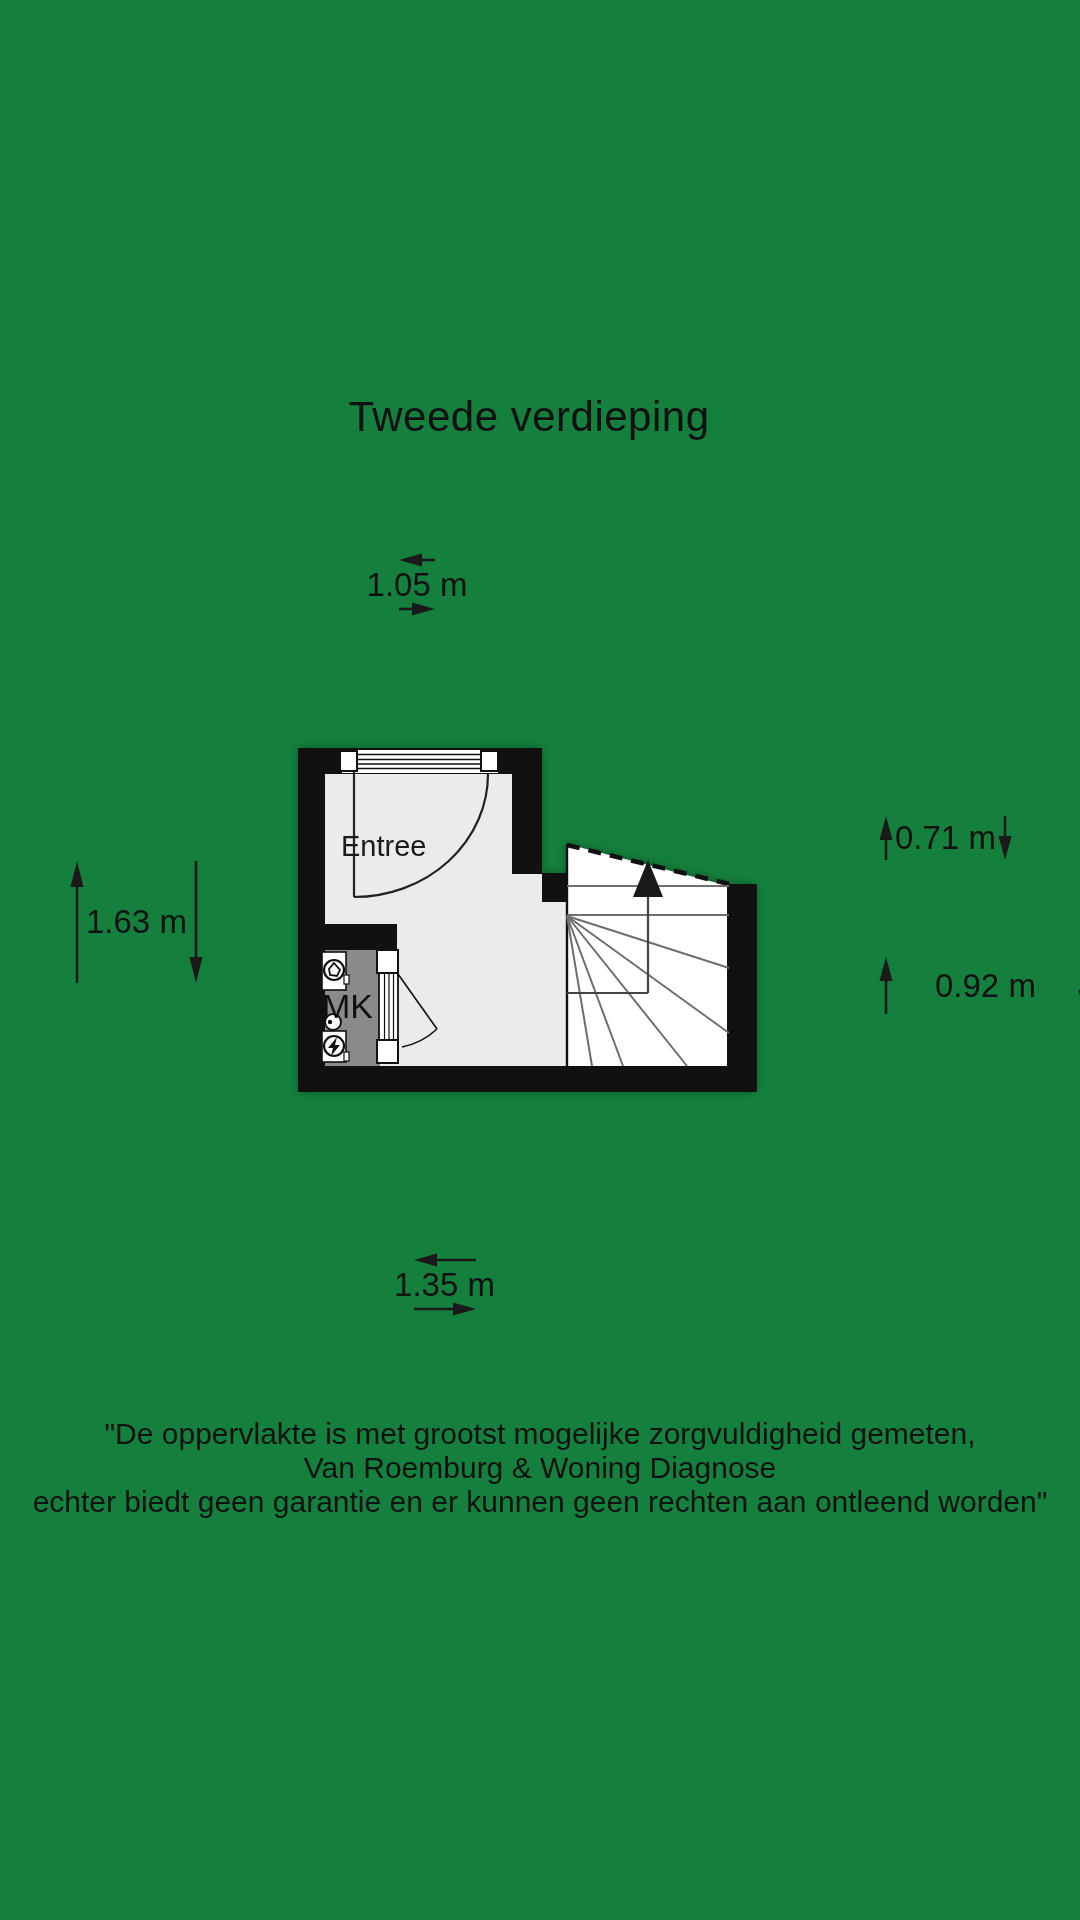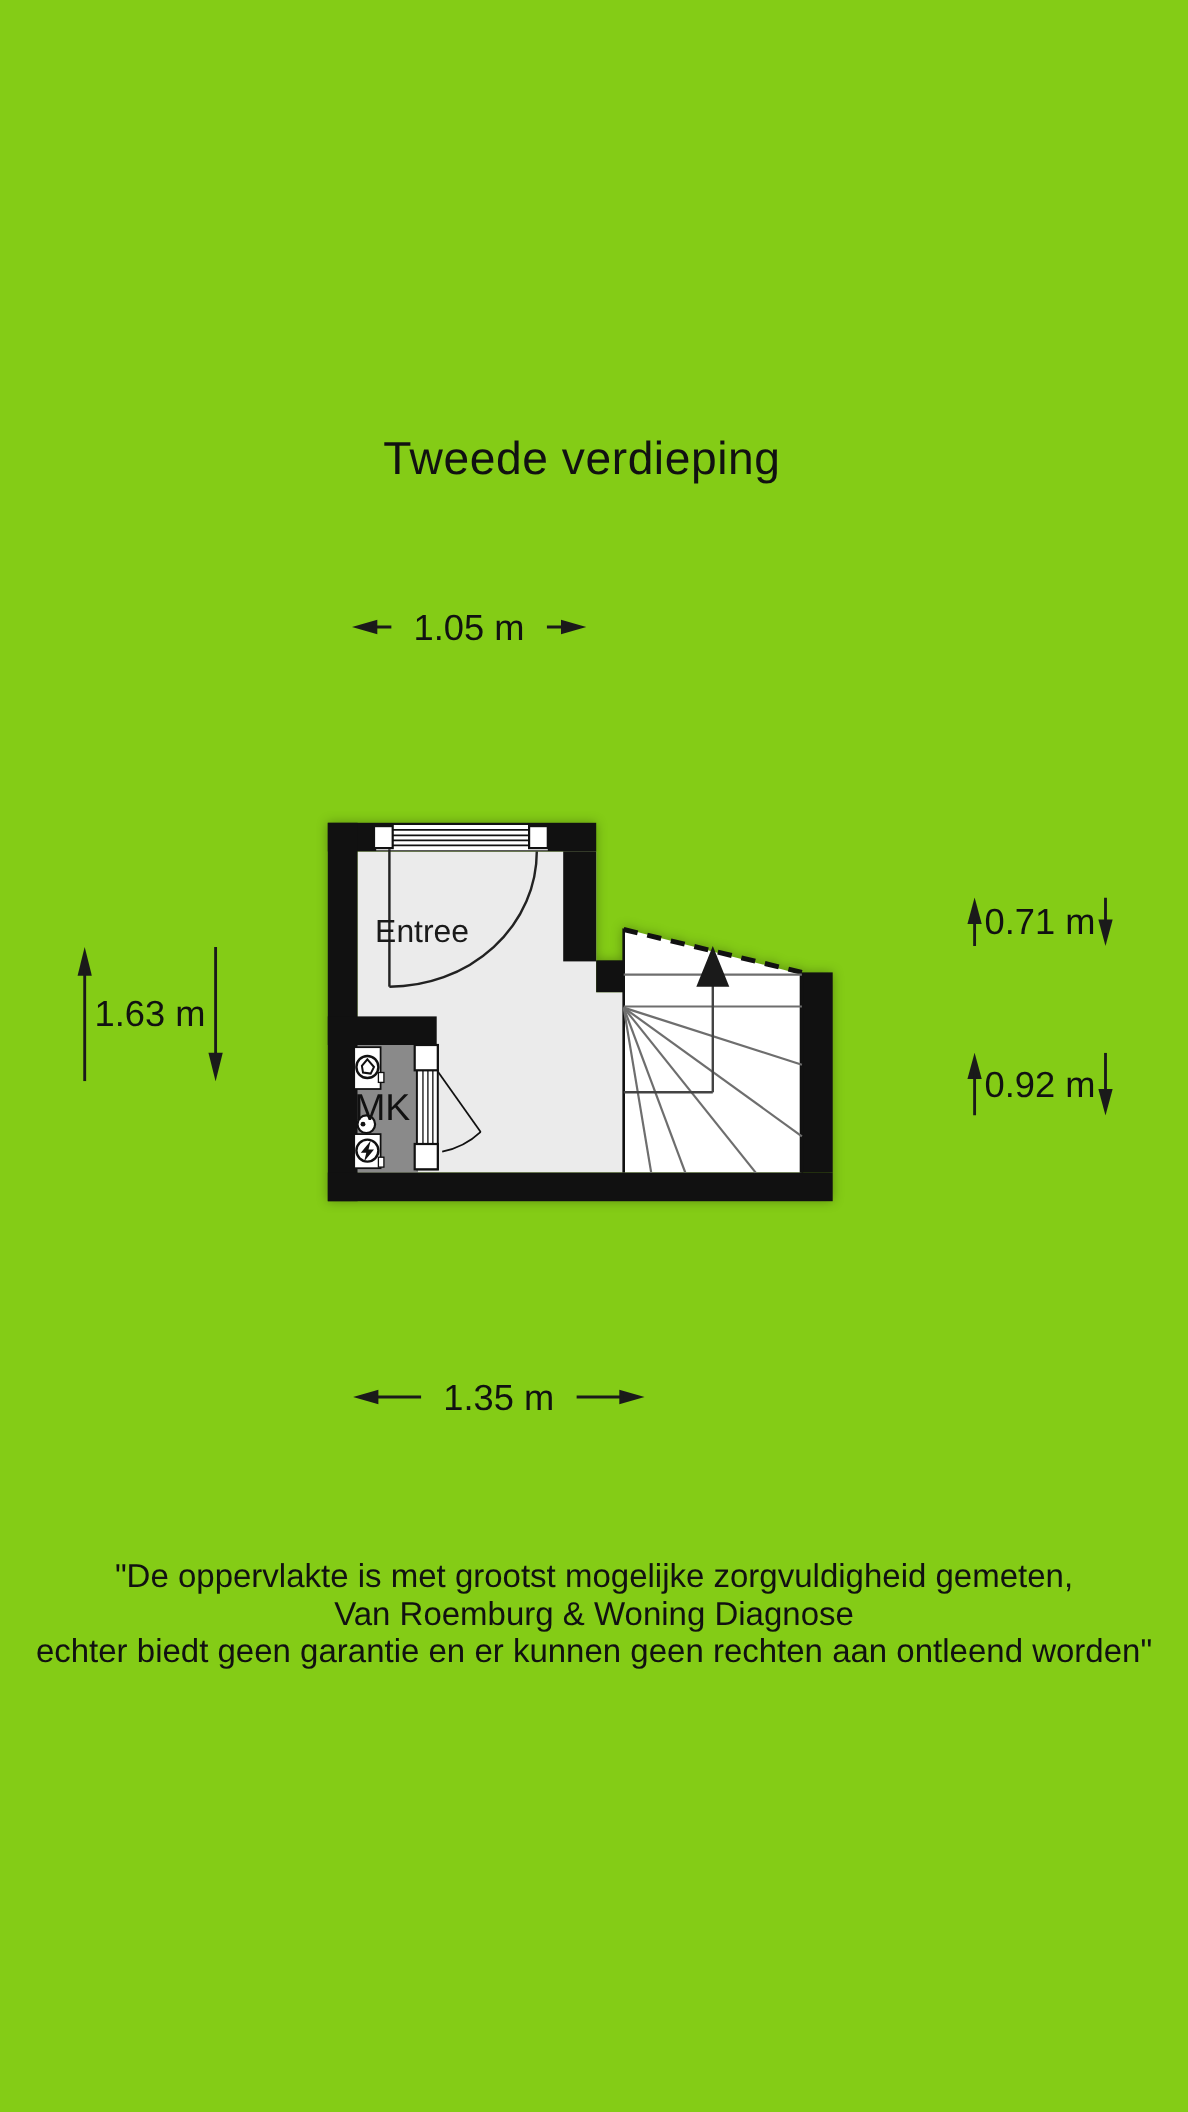--- a/index.html
+++ b/index.html
@@ -1,26 +1,26 @@
 <!DOCTYPE html>
 <html><head>
 <meta charset="utf-8">
 <style>
   html,body{margin:0;padding:0;background:#fff;}
   .canvas{
-    position:relative;width:1080px;height:1920px;background:#84cc16;
+    position:relative;width:1080px;height:1920px;background:#15803d;
     font-family:"Liberation Sans","DejaVu Sans",sans-serif;color:#1a1a1a;overflow:hidden;
   }
   .page-title{
     position:absolute;left:0;top:393px;width:1058px;text-align:center;
     font-size:42px;font-weight:400;letter-spacing:0.5px;color:#111;
   }
   .plan-svg{position:absolute;left:280px;top:730px;filter:drop-shadow(0 0 5px rgba(0,0,0,0.30));}
   .dim{position:absolute;display:flex;align-items:center;color:#111;}
-  .dim-h{flex-direction:row;justify-content:space-between;gap:20px;}
+  .dim-h{flex-direction:column;justify-content:space-between;}
   .dim-v{flex-direction:row;justify-content:space-between;}
   .dim-label{font-size:33px;white-space:nowrap;line-height:1;}
   .dim svg{display:block;flex:none;}
   .disclaimer{
     position:absolute;left:0;top:1417px;width:1080px;text-align:center;
     font-size:30px;line-height:34px;color:#111;
   }
 </style>
 </head>
 <body>
@@ -139,21 +139,21 @@
       <polygon points="9,0 2.5,24 15.5,24" fill="#1a1a1a"></polygon>
       <line x1="9" y1="18" x2="9" y2="44" stroke="#1a1a1a" stroke-width="2.6"></line>
     </svg>
     <span class="dim-label">0.71 m</span>
     <svg width="18" height="44" viewBox="0 0 18 44">
       <line x1="9" y1="0" x2="9" y2="26" stroke="#1a1a1a" stroke-width="2.6"></line>
       <polygon points="9,44 2.5,20 15.5,20" fill="#1a1a1a"></polygon>
     </svg>
   </div>
 
-  <div class="dim dim-v" style="left:877px;top:906px;width:116px;height:158px;">
+  <div class="dim dim-v" style="left:877px;top:906px;width:116px;height:158px;gap:40px;">
     <svg width="18" height="57" viewBox="0 0 18 57">
       <polygon points="9,0 2.5,24 15.5,24" fill="#1a1a1a"></polygon>
       <line x1="9" y1="18" x2="9" y2="57" stroke="#1a1a1a" stroke-width="2.6"></line>
     </svg>
     <span class="dim-label">0.92 m</span>
     <svg width="18" height="57" viewBox="0 0 18 57">
       <line x1="9" y1="0" x2="9" y2="39" stroke="#1a1a1a" stroke-width="2.6"></line>
       <polygon points="9,57 2.5,33 15.5,33" fill="#1a1a1a"></polygon>
     </svg>
   </div>

